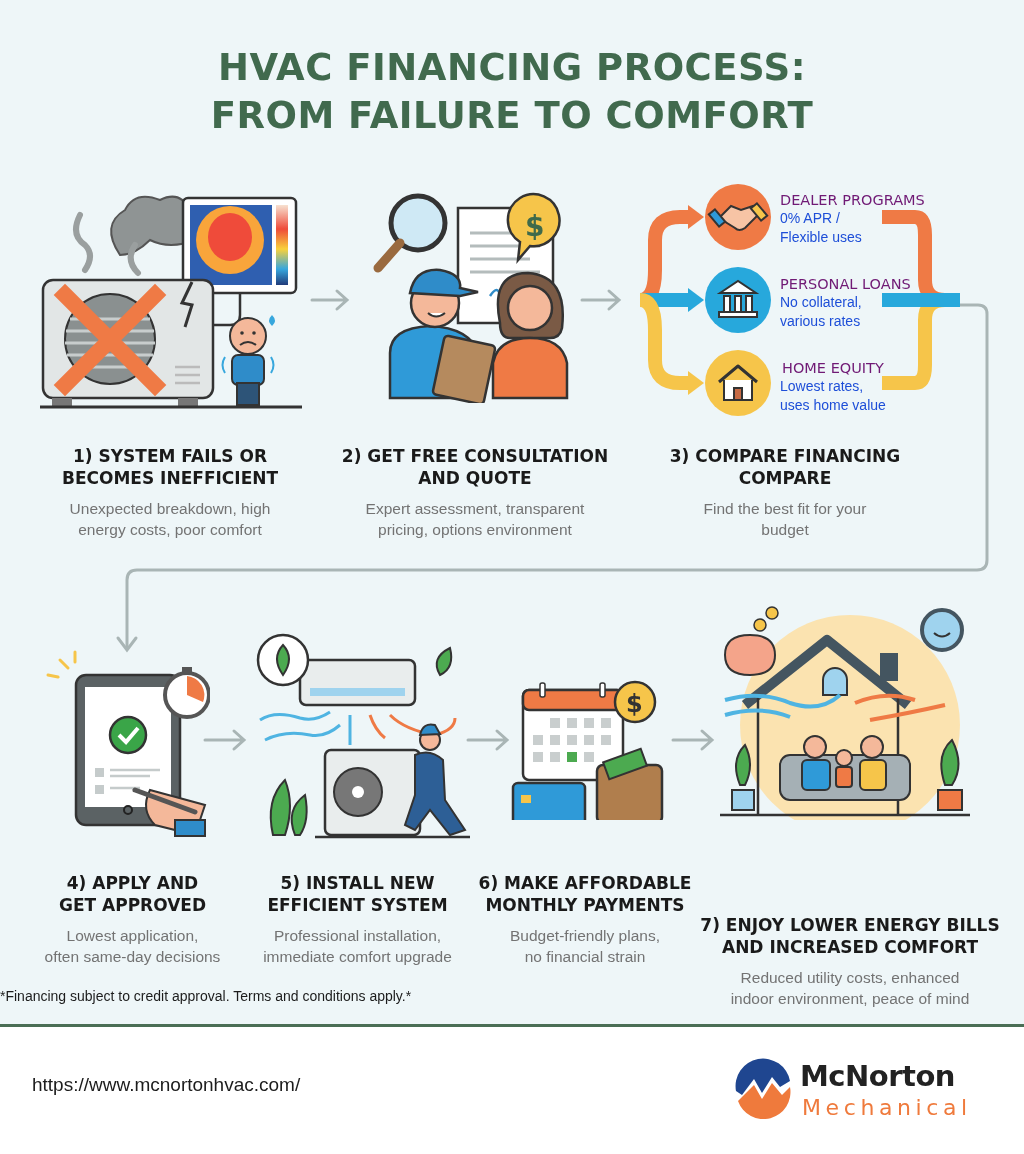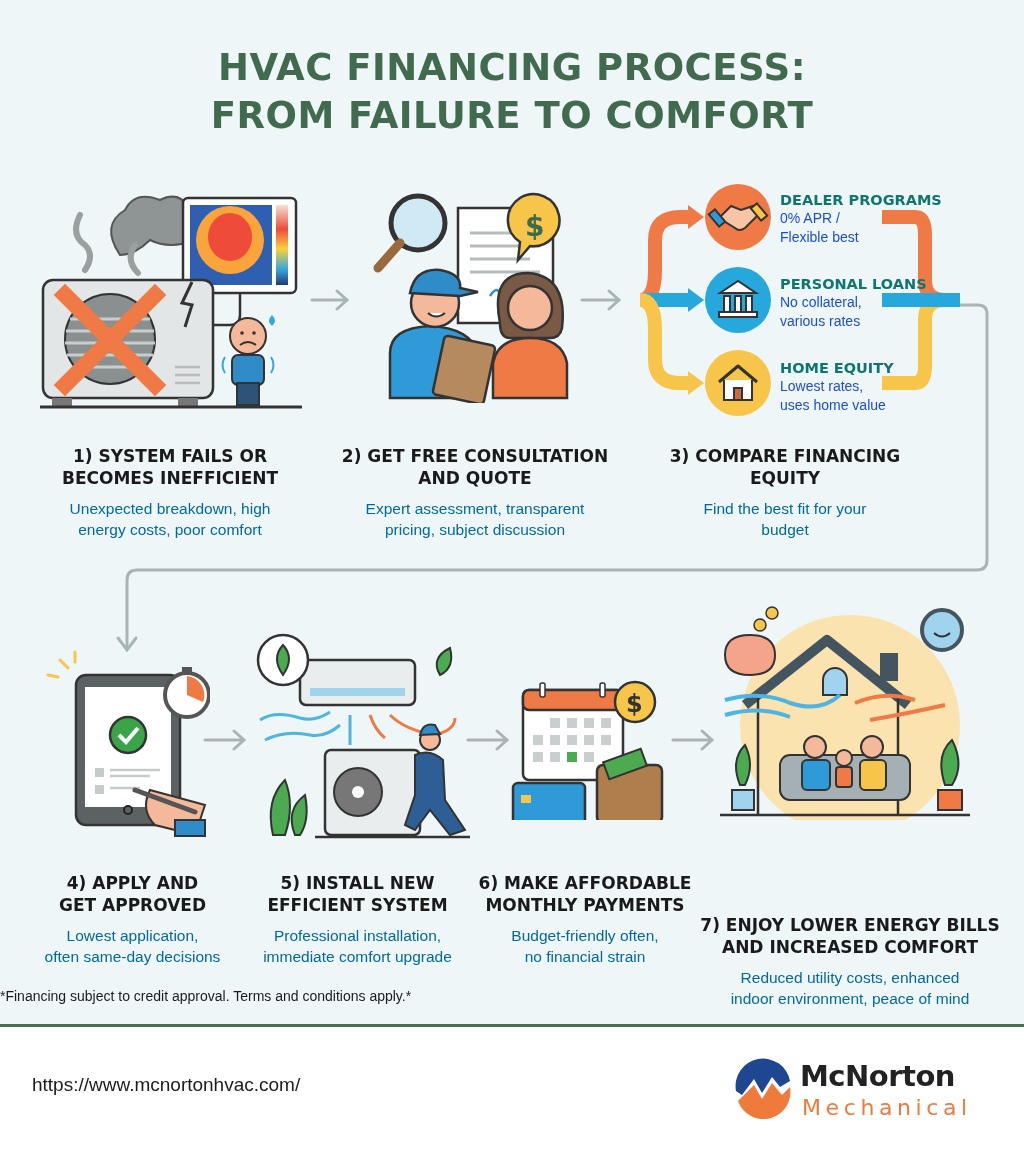--- a/index.html
+++ b/index.html
@@ -5,24 +5,24 @@
   * { box-sizing: border-box; margin: 0; padding: 0; }
   html, body { width: 1024px; height: 1154px; background: #ffffff; overflow: hidden; }
   body { font-family: "Liberation Sans", "DejaVu Sans", sans-serif; color: #1c1c1c; position: relative; }
   .infographic { position: absolute; left: 0; top: 0; width: 1024px; height: 1024px; background: #eef6f8; }
   .title { position: absolute; left: 0; top: 44px; width: 1024px; text-align: center; color: #416a4e;
     font-family: "DejaVu Sans", sans-serif; font-weight: bold; font-size: 37px; line-height: 48px; letter-spacing: 0.5px; }
   .title div { display: block; }
   .step-art { position: absolute; }
   .step-text { position: absolute; text-align: center; }
   .step-heading { font-family: "DejaVu Sans", sans-serif; font-weight: bold; font-size: 17px; line-height: 22px; color: #1a1a1a; }
-  .step-desc { font-size: 15.5px; line-height: 21px; color: #0369a1; margin-top: 9px; }
+  .step-desc { font-size: 15.5px; line-height: 21px; color: #737373; margin-top: 9px; }
   .step-heading span, .step-desc span { display: block; }
   .option { position: absolute; left: 780px; }
-  .option-title { font-family: "DejaVu Sans", sans-serif; font-weight: bold; font-size: 14.5px; line-height: 18px; color: #0f766e; }
+  .option-title { font-family: "DejaVu Sans", sans-serif; font-weight: normal; font-size: 14.5px; line-height: 18px; color: #701a75; text-align: center; }
   .option-desc { font-size: 14px; line-height: 19px; color: #1d4ed8; }
   .option-desc span { display: block; }
   .option-icon { position: absolute; width: 66px; height: 66px; border-radius: 50%; left: 705px; }
   .disclaimer { position: absolute; top: 988px; left: 0; width: 1024px; text-align: left; font-size: 14px; color: #1c1c1c; }
   .divider { position: absolute; top: 1024px; left: 0; width: 1024px; height: 3px; background: #4a6e55; }
   .footer { position: absolute; top: 1027px; left: 7px; width: 1024px; height: 127px; background: #ffffff; }
   .footer-url { position: absolute; left: 25px; top: 47px; font-size: 19px; color: #1c1c1c; text-decoration: none; }
   .logo { position: absolute; left: 725px; top: 30px; width: 260px; height: 62px; }
   .logo-name { position: absolute; left: 68px; top: 2px; font-family: "DejaVu Sans", sans-serif; font-weight: bold; font-size: 29px; color: #222; letter-spacing: -0.5px; }
   .logo-sub { position: absolute; left: 70px; top: 38px; font-size: 22px; color: #ef7a3c; letter-spacing: 4.6px; font-family: "DejaVu Sans", sans-serif; }
@@ -171,21 +171,21 @@
         <path d="M14 32 L33 16 L52 32" fill="none" stroke="#333" stroke-width="3" stroke-linejoin="round"></path>
         <path d="M19 30 V50 H47 V30" fill="#fff" stroke="#333" stroke-width="2"></path>
         <rect x="29" y="38" width="8" height="12" fill="#c76b45" stroke="#333" stroke-width="2"></rect>
       </svg>
   </div>
 
   <div class="option" style="top:191px">
     <div class="option-title">DEALER PROGRAMS</div>
     <div class="option-desc">
       <span>0% APR /</span>
-        <span>Flexible best</span>
+        <span>Flexible uses</span>
     </div>
   </div>
   <div class="option" style="top:275px">
     <div class="option-title">PERSONAL LOANS</div>
     <div class="option-desc">
       <span>No collateral,</span>
         <span>various rates</span>
     </div>
   </div>
   <div class="option" style="top:359px">
@@ -317,27 +317,27 @@
         <span>energy costs, poor comfort</span>
       </div>
   </div>
   <div class="step-text" style="left:335px;top:445px;width:280px">
     <div class="step-heading">
         <span>2) GET FREE CONSULTATION</span>
         <span>AND QUOTE</span>
       </div>
     <div class="step-desc">
         <span>Expert assessment, transparent</span>
-        <span>pricing, subject discussion</span>
+        <span>pricing, options environment</span>
       </div>
   </div>
   <div class="step-text" style="left:660px;top:445px;width:250px">
     <div class="step-heading">
         <span>3) COMPARE FINANCING</span>
-        <span>EQUITY</span>
+        <span>COMPARE</span>
       </div>
     <div class="step-desc">
         <span>Find the best fit for your</span>
         <span>budget</span>
       </div>
   </div>
   <div class="step-text" style="left:25px;top:872px;width:215px">
     <div class="step-heading">
         <span>4) APPLY AND</span>
         <span>GET APPROVED</span>
@@ -356,21 +356,21 @@
         <span>Professional installation,</span>
         <span>immediate comfort upgrade</span>
       </div>
   </div>
   <div class="step-text" style="left:475px;top:872px;width:220px">
     <div class="step-heading">
         <span>6) MAKE AFFORDABLE</span>
         <span>MONTHLY PAYMENTS</span>
       </div>
     <div class="step-desc">
-        <span>Budget-friendly often,</span>
+        <span>Budget-friendly plans,</span>
         <span>no financial strain</span>
       </div>
   </div>
   <div class="step-text" style="left:700px;top:914px;width:300px">
     <div class="step-heading">
         <span>7) ENJOY LOWER ENERGY BILLS</span>
         <span>AND INCREASED COMFORT</span>
       </div>
     <div class="step-desc">
         <span>Reduced utility costs, enhanced</span>

